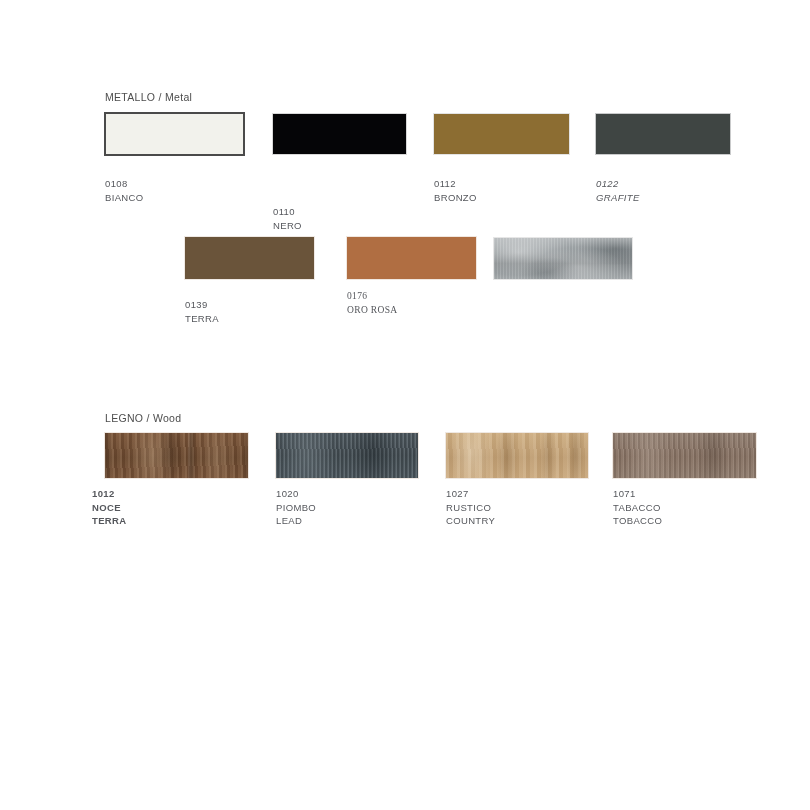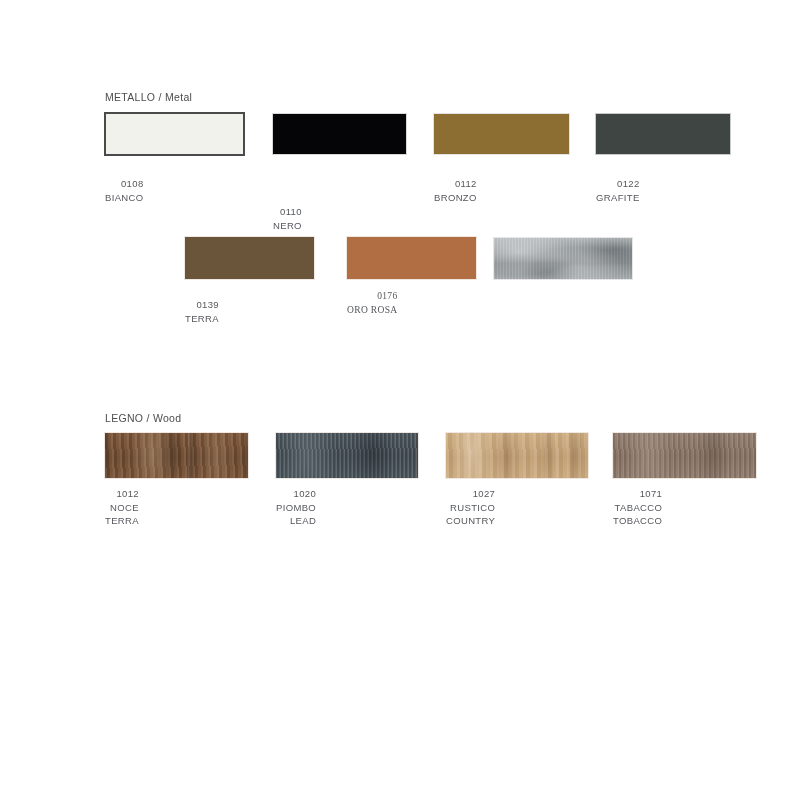--- a/index.html
+++ b/index.html
@@ -35,21 +35,20 @@
     box-sizing: border-box;
   }
 
   .swatch-label {
     position: absolute;
     font-size: 9.5px;
     line-height: 13.5px;
     letter-spacing: 0.35px;
     color: #55575c;
     white-space: nowrap;
-    text-align: right;
   }
   .swatch-label .code { display: block; }
   .swatch-label .name { display: block; }
 
   
   .sw-bianco {
     background: #f2f2ec;
     border: 2.5px solid #4a4a4a;
   }
   .sw-nero {
@@ -166,21 +165,21 @@
     <span class="name">NERO</span>
   </div>
 
   <div class="swatch sw-bronzo" style="left:433px; top:113px; width:137px; height:42px;"></div>
   <div class="swatch-label" style="left:434px; top:177px;">
     <span class="code">0112</span>
     <span class="name">BRONZO</span>
   </div>
 
   <div class="swatch sw-grafite" style="left:595px; top:113px; width:136px; height:42px;"></div>
-  <div class="swatch-label" style="left:596px; top:177px;">
+  <div class="swatch-label" style="left:596px; top:177px;font-style:italic;">
     <span class="code">0122</span>
     <span class="name">GRAFITE</span>
   </div>
 
   <div class="swatch sw-terra" style="left:184px; top:236px; width:131px; height:44px;"></div>
   <div class="swatch-label" style="left:185px; top:298px;">
     <span class="code">0139</span>
     <span class="name">TERRA</span>
   </div>
 
@@ -188,21 +187,21 @@
   <div class="swatch-label" style="left:347px; top:290px;font-family:Liberation Serif, serif;">
     <span class="code">0176</span>
     <span class="name">ORO ROSA</span>
   </div>
 
   <div class="swatch sw-spazzolato" style="left:493px; top:237px; width:140px; height:43px;"></div>
 
   <div class="section-title" style="left:105px; top:412px;">LEGNO / Wood</div>
 
   <div class="swatch wood sw-noce" style="left:104px; top:432px; width:145px; height:47px;"></div>
-  <div class="swatch-label" style="left:105px; top:487px;">
+  <div class="swatch-label" style="left:92px; top:487px;font-weight:bold;">
     <span class="code">1012</span>
     <span class="name">NOCE</span>
     <span class="name">TERRA</span>
   </div>
 
   <div class="swatch wood sw-piombo" style="left:275px; top:432px; width:144px; height:47px;"></div>
   <div class="swatch-label" style="left:276px; top:487px;">
     <span class="code">1020</span>
     <span class="name">PIOMBO</span>
     <span class="name">LEAD</span>

